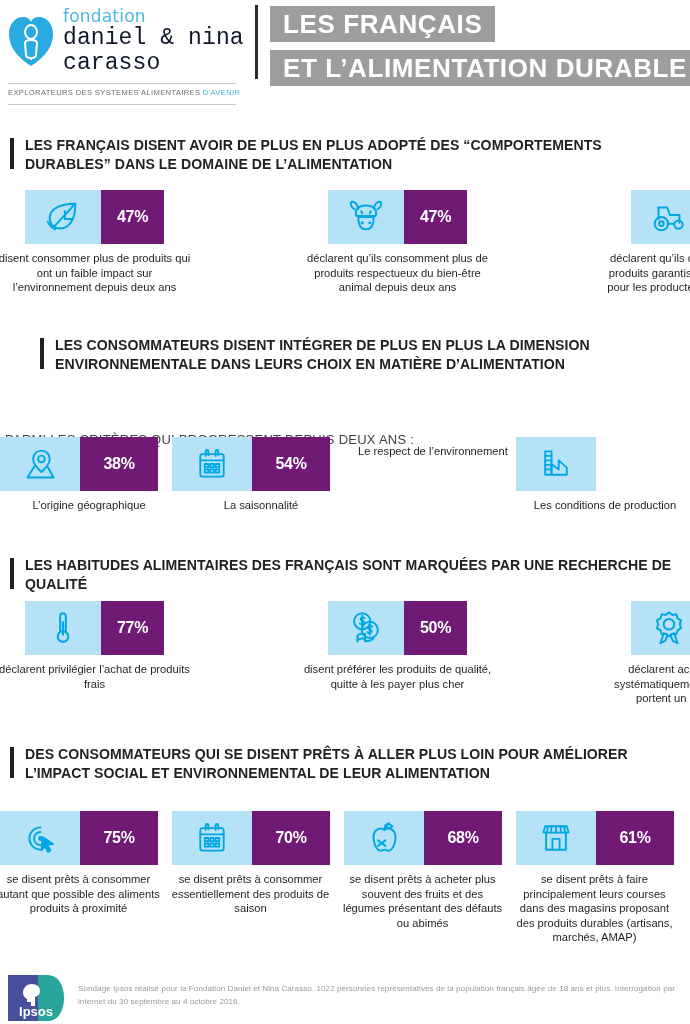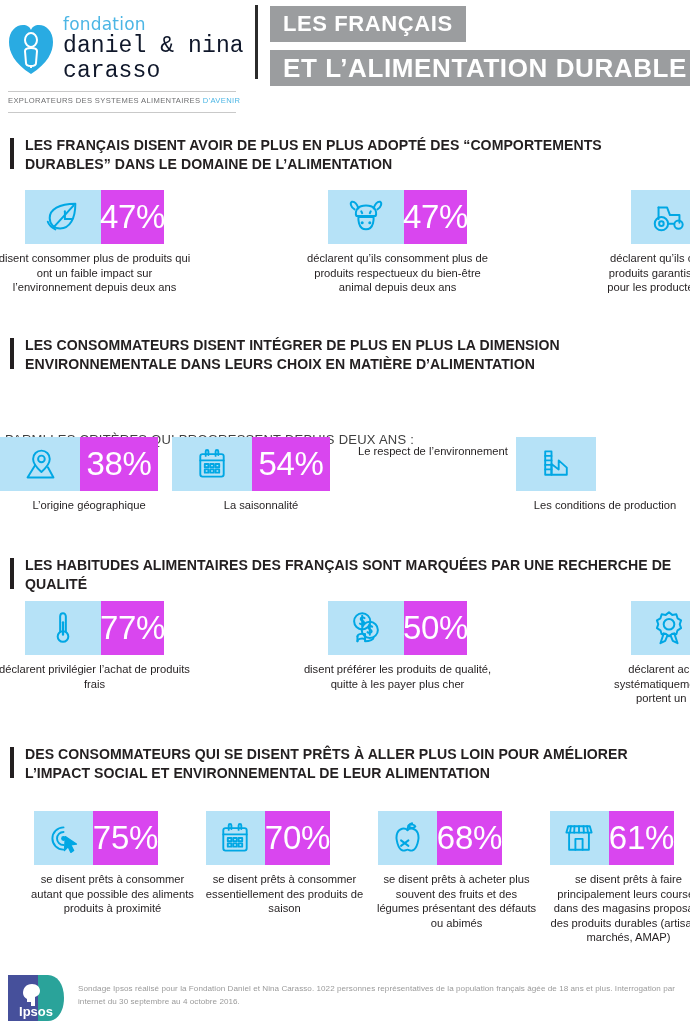--- a/index.html
+++ b/index.html
@@ -7,21 +7,21 @@
     width: 690px; height: 1024px;
     background: #ffffff;
     font-family: "Liberation Sans", sans-serif;
     color: #231f20;
     overflow: hidden;
   }
   .page { position: relative; width: 690px; height: 1024px; }
 
   
   .header { position: absolute; left: 0; top: 0; width: 690px; height: 96px; }
-  .logo-block { position: absolute; left: 8px; top: 14px; width: 240px; }
+  .logo-block { position: absolute; left: 8px; top: 6px; width: 240px; }
   .logo-row { display: flex; align-items: center; gap: 9px; }
   .logo-mark { width: 46px; height: 52px; flex: none; }
   .logo-words { padding-top: 2px; }
   .logo-fondation {
     font-size: 17px; color: #4cb6e5; letter-spacing: .2px;
     line-height: 1.05; font-family: "DejaVu Sans", sans-serif;
   }
   .logo-name {
     font-size: 23px; color: #0f172a; line-height: 1.1; letter-spacing: .1px;
     font-family: Liberation Mono, monospace;
@@ -33,21 +33,21 @@
   .tagline .accent { color: #4cb6e5; }
   .header-divider {
     position: absolute; left: 255px; top: 5px; width: 3px; height: 74px;
     background: #2b2b2b;
   }
   .title-bar {
     position: absolute; background: #9b9d9f; color: #ffffff;
     font-weight: bold; letter-spacing: .6px; white-space: nowrap;
     display: flex; align-items: center;
   }
-  .title-bar-1 { left: 270px; top: 6px; height: 36px; padding: 12px 13px; font-size: 22px; }
+  .title-bar-1 { left: 270px; top: 6px; height: 36px; padding: 12px 13px; font-size: 26px; }
   .title-bar-2 { left: 270px; top: 50px; height: 36px; padding: 0 13px; font-size: 26px; }
 
   
   .section { position: absolute; left: 0; width: 690px; }
   .sec-head { position: relative; padding-left: 25px; }
   .sec-head::before {
     content: ""; position: absolute; left: 10px; top: 2px;
     width: 4px; height: calc(100% - 6px); background: #231f20;
   }
   .sec-head h2 {
@@ -61,23 +61,23 @@
   }
 
   
   .cards { position: absolute; display: flex; }
   .card { display: flex; flex-direction: column; }
   .chip { display: flex; height: 54px; }
   .chip-icon {
     background: #b6e2f7; display: flex; align-items: center; justify-content: center;
   }
   .chip-pct {
-    background: #d946ef; color: #ffffff; font-weight: normal;
+    background: #701a75; color: #ffffff; font-weight: bold;
     display: flex; align-items: center; justify-content: center;
-    font-size: 33px; letter-spacing: -.3px;
+    font-size: 16px; letter-spacing: -.3px;
   }
   .caption {
     font-size: 11.2px; line-height: 1.30; color: #231f20;
     text-align: center; margin-top: 7px;
   }
   .chip-icon svg { display: block; }
 
   
   .s1 .chip-icon { width: 76px; } .s1 .chip-pct { width: 63px; }
   .s1 .card { width: 139px; }
@@ -85,21 +85,21 @@
 
   .s2 .chip-icon { width: 80px; } .s2 .chip-pct { width: 78px; }
   .s2 .card { width: 158px; }
   .s2 .caption { width: 158px; margin-left: 10px; }
 
   .s3 .chip-icon { width: 76px; } .s3 .chip-pct { width: 63px; }
   .s3 .card { width: 139px; }
   .s3 .caption { width: 195px; margin-left: -28px; }
 
   .s4 .chip-icon { width: 80px; } .s4 .chip-pct { width: 78px; }
-  .s4 .card { width: 158px; padding-left: 34px; }
+  .s4 .card { width: 158px; }
   .s4 .caption { width: 165px; margin-left: -4px; }
 
   
   .footer { position: absolute; left: 0; top: 968px; width: 690px; height: 56px; }
   .ipsos { position: absolute; left: 8px; top: 7px; width: 56px; height: 46px; }
   .foot-text {
     position: absolute; left: 78px; top: 14px; width: 600px;
     font-size: 8.1px; line-height: 1.62; color: #9a9a9a; letter-spacing: .05px;
   }
 </style>
@@ -188,21 +188,21 @@
             <circle cx="30" cy="28" r="4.4"></circle>
             <path d="M19 27 L25 27"></path>
           </svg>
         </div>
 
       </div>
       <div class="caption">déclarent qu’ils consomment plus de produits garantissant un juste revenu pour les producteurs depuis deux ans</div>
     </div>
   </div>
 
-  <div class="section s2" style="top:336px;">
+  <div class="section s2" style="top:336px;padding-left:30px;">
     <div class="sec-head">
       <h2>LES CONSOMMATEURS DISENT INTÉGRER DE PLUS EN PLUS LA DIMENSION ENVIRONNEMENTALE DANS LEURS CHOIX EN MATIÈRE D’ALIMENTATION</h2>
     </div>
   </div>
   <div class="sub-note" style="top:400px;">PARMI LES CRITÈRES QUI PROGRESSENT DEPUIS DEUX ANS :</div>
   <div class="cards s2" style="left:0px; top:437px; gap:14px;">
     <div class="card">
       <div class="chip">
         <div class="chip-icon">
           <svg viewBox="0 0 40 40" width="37" height="37" fill="none" stroke="#00a7e4" stroke-width="2.1" stroke-linecap="round" stroke-linejoin="round">

